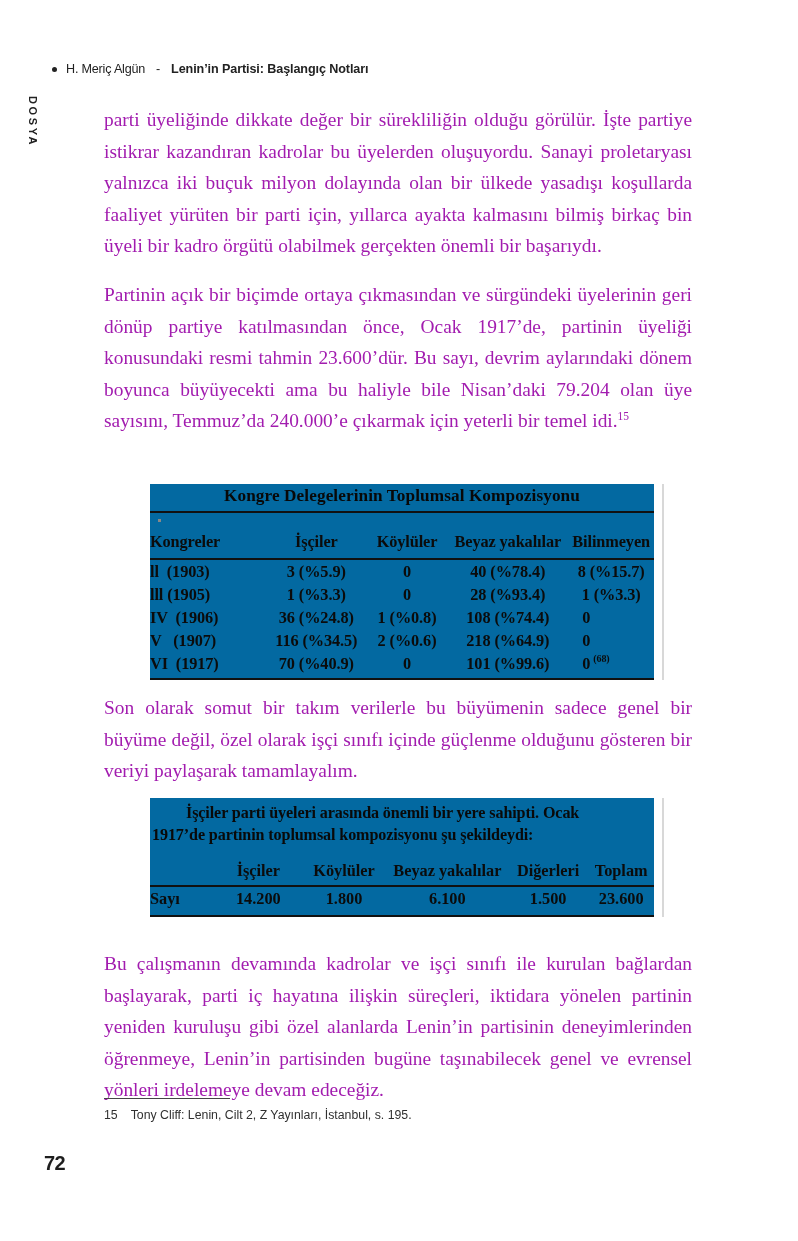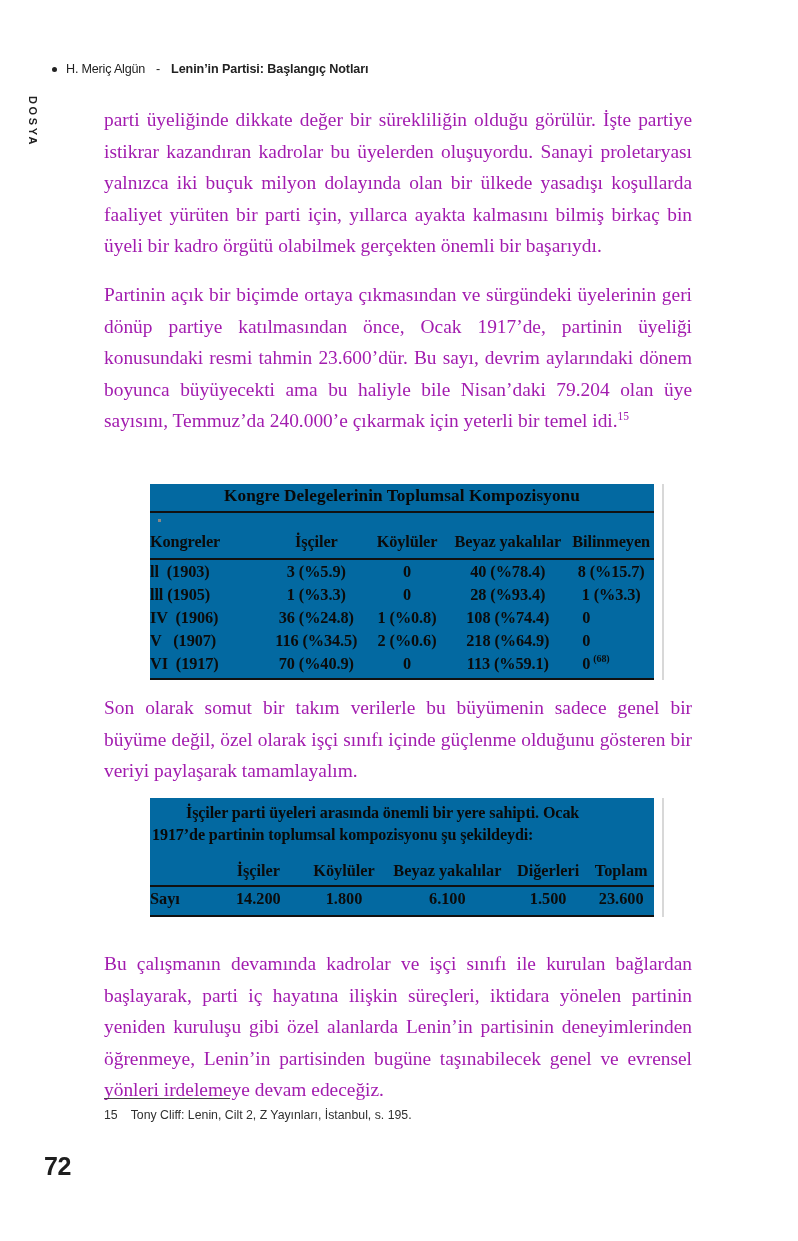--- a/index.html
+++ b/index.html
@@ -247,21 +247,21 @@
     align-items: baseline;
   }
   .footnote .fn-num { flex: none; }
 
   
   .folio {
     position: absolute;
     left: 44px;
     top: 1152px;
     font-family: "Liberation Sans", sans-serif;
-    font-size: 25px;
+    font-size: 20px;
     font-weight: 700;
     color: #1e1e1e;
     letter-spacing: -0.5px;
   }
 </style>
 </head>
 <body>
 
 <div class="page">
 
@@ -325,21 +325,21 @@
             <td class="lead"><span class="kongre-cell">V   (1907)</span></td>
             <td>116 (%34.5)</td>
             <td>2 (%0.6)</td>
             <td>218 (%64.9)</td>
             <td class="lead" style="padding-left:14px">0</td>
           </tr>
           <tr>
             <td class="lead"><span class="kongre-cell">VI  (1917)</span></td>
             <td>70 (%40.9)</td>
             <td>0</td>
-            <td>113 (%59.1)</td>
+            <td>101 (%99.6)</td>
             <td class="lead" style="padding-left:14px"><span>0</span><sup class="src">(68)</sup></td>
           </tr>
         </tbody>
       </table>
       <div class="rule" style="margin-top:3px"></div>
       <div class="edge-right"></div>
     </div>
   </div>
 
   <div class="col" style="top:692px">

